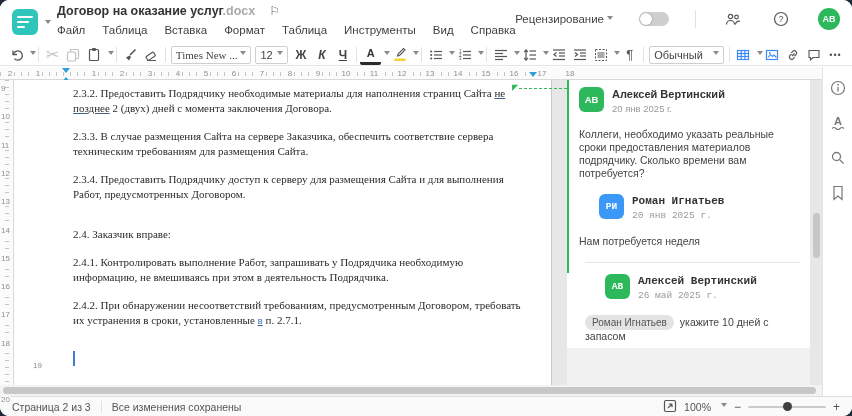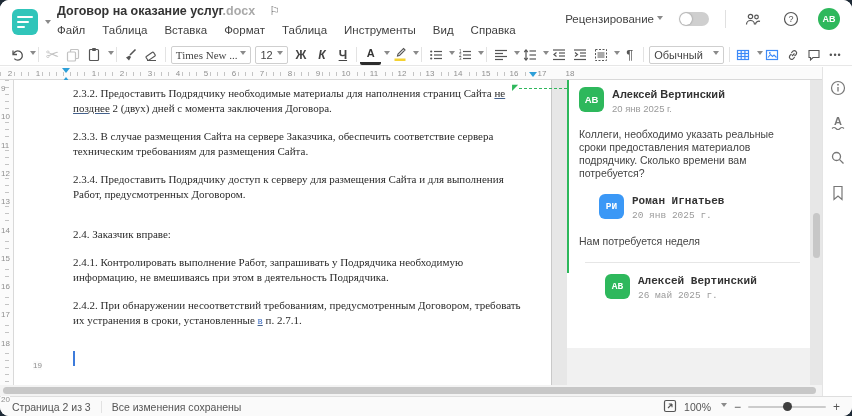--- a/index.html
+++ b/index.html
@@ -18,21 +18,21 @@
   .logo i:nth-child(1){ width:16px; } .logo i:nth-child(2){ width:12px; } .logo i:nth-child(3){ width:8px; }
   .logo-caret { position:absolute; left:42px; top:20px; }
   .caret { display:inline-block; width:0; height:0; border:3px solid transparent;
            border-top:4px solid #8a8a8a; margin-left:3px; vertical-align:middle; }
   .doc-title-row { position:absolute; left:57px; top:4px; font-size:12.5px; color:#333; }
   .doc-title-row b { font-weight:bold; }
   .doc-ext { color:#a9a9a9; font-weight:bold;margin-top:18px; }
   .flag { color:#666; font-size:12px; margin-left:14px; }
   .menu-bar { position:absolute; left:57px; top:24px; display:flex; gap:17px; }
   .menu-item { font-size:11.5px; color:#3f3f3f; cursor:pointer; }
-  .tb-right { position:absolute; right:12px; top:8px; display:flex; align-items:center; gap:16px; }
+  .tb-right { position:absolute; right:12px; top:8px; display:flex; align-items:center; gap:26px; }
   .review { font-size:11.5px; color:#444; cursor:pointer; }
   .toggle { width:30px; height:14px; border-radius:7px; background:#cfcfcf; position:relative; cursor:pointer; }
   .toggle s { position:absolute; left:1px; top:1px; width:12px; height:12px; border-radius:50%;
               background:#fff; box-shadow:0 0 2px rgba(0,0,0,.4); }
   .vdiv { width:1px; height:18px; background:#e0e0e0; }
   .hbtn { width:22px; height:22px; display:flex; align-items:center; justify-content:center; cursor:pointer; }
   .avatar { width:22px; height:22px; border-radius:50%; background:#2eb85c; color:#fff;
             font-size:9px; font-weight:bold; display:flex; align-items:center; justify-content:center; cursor:pointer;}
 
   
@@ -450,20 +450,21 @@
             <div class="c-body">Нам потребуется неделя</div>
           </div>
           <div class="comment sep">
             <div class="c-head ind">
               <div class="c-avatar" style="background: rgb(46, 184, 92);">АВ<i style="border-top-color: rgb(46, 184, 92);"></i></div>
               <div>
                 <div class="c-name">Алексей Вертинский</div>
                 <div class="c-date">26 май 2025 г.</div>
               </div>
             </div>
+            <div class="c-body"><span class="pill">Роман Игнатьев</span> укажите 10 дней с запасом</div>
           </div>
         </div>
     </div>
 
     <div class="vscroll"></div>
   </div>
 
   <div class="vruler">
     <div class="ticks"></div>
     <div>

